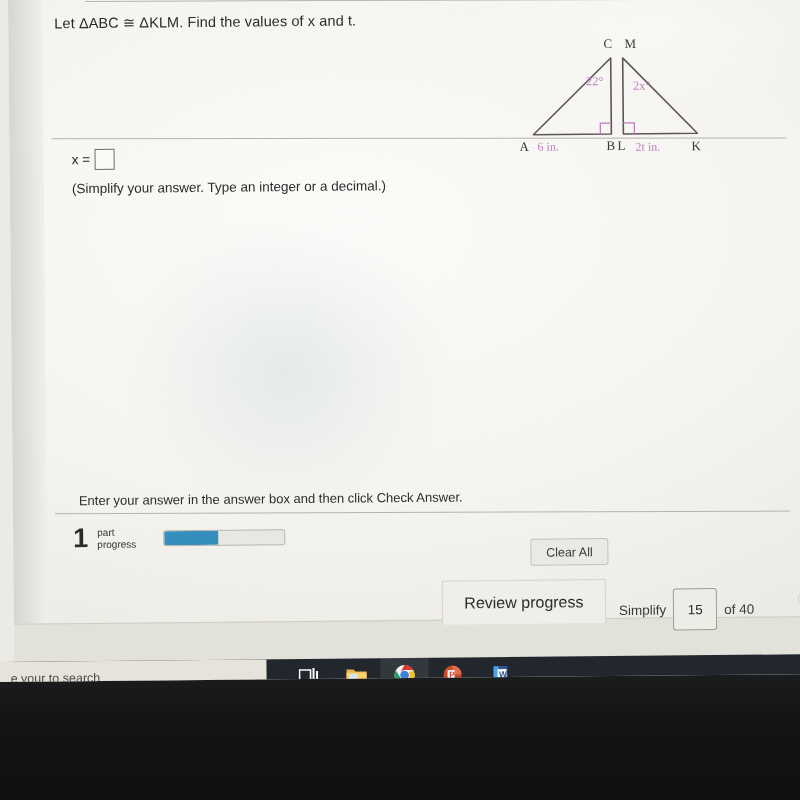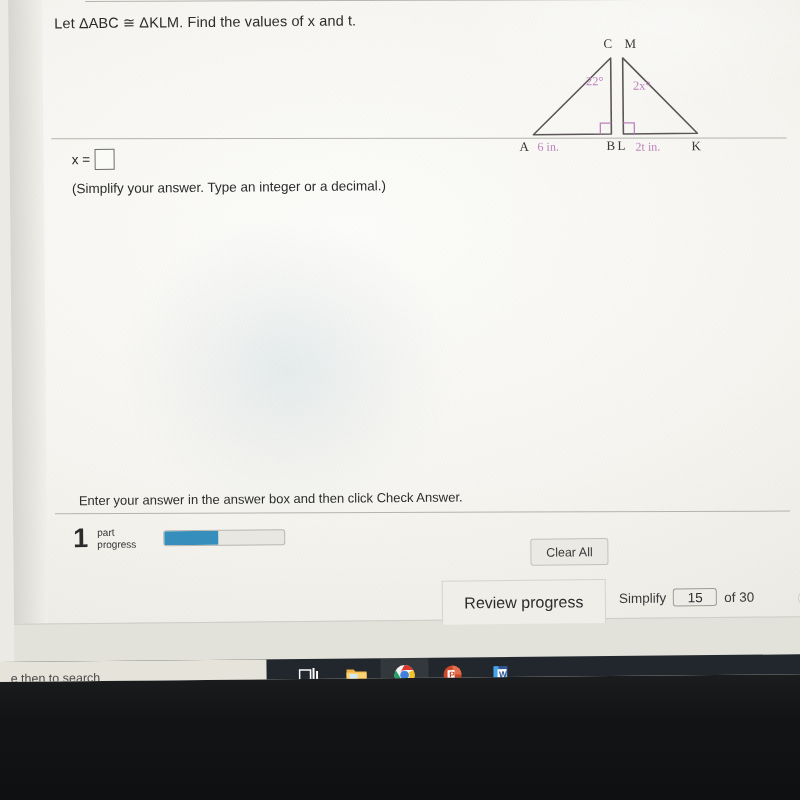--- a/index.html
+++ b/index.html
@@ -179,21 +179,21 @@
     display: flex; align-items: center; justify-content: center;
     font-size: 16px; color: #2b2b2b;
   }
   .question-nav {
     position: absolute;
     left: 605px; top: -30px;
     display: flex; align-items: center; gap: 7px;
     font-size: 13.5px; color: #3a3a3a;
   }
   .qnum-box {
-    width: 44px; height: 18px;
+    width: 44px; height: 42px;
     border: 1px solid #9d9c95;
     border-radius: 3px;
     background: #eeede7;
     display: flex; align-items: center; justify-content: center;
     font-size: 13.5px; color: #2c2c2c;
   }
   .nav-edge-hint {
     position: absolute;
     right: 4px; top: -26px;
     width: 14px; height: 14px;
@@ -311,30 +311,30 @@
     </div>
 
     <div class="clear-all">Clear All</div>
 
     <div class="navbar">
       <div class="review-progress">Review progress</div>
 
       <div class="question-nav">
         <span>Simplify</span>
         <span class="qnum-box">15</span>
-        <span>of 30</span>
+        <span>of 40</span>
       </div>
 
       <div class="nav-edge-hint"></div>
     </div>
 
     <div class="taskbar"></div>
 
     <div class="search-box">
-      <span>e then to search</span>
+      <span>e your to search</span>
     </div>
 
     <div class="tasks">
 
       <div class="task-icon">
         <svg width="20" height="18" viewBox="0 0 20 18">
           <rect x="1" y="3" width="11" height="11" fill="none" stroke="#ffffff" stroke-width="1.6"></rect>
           <rect x="14" y="1" width="2" height="15" fill="#ffffff"></rect>
           <rect x="17.5" y="4" width="2" height="9" fill="#ffffff"></rect>
         </svg>

